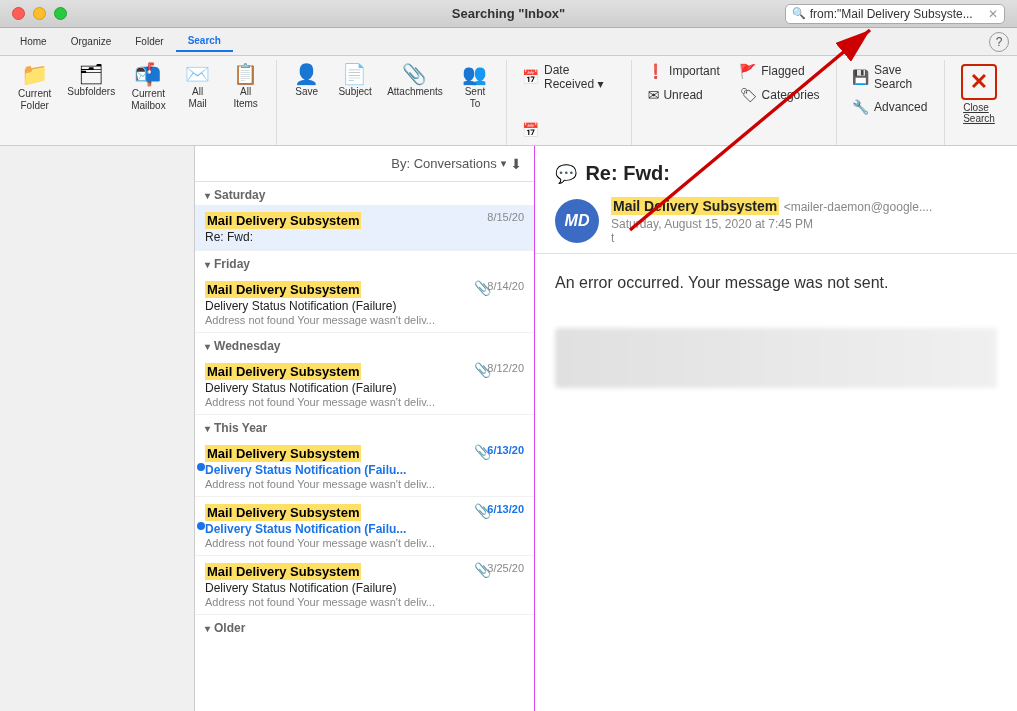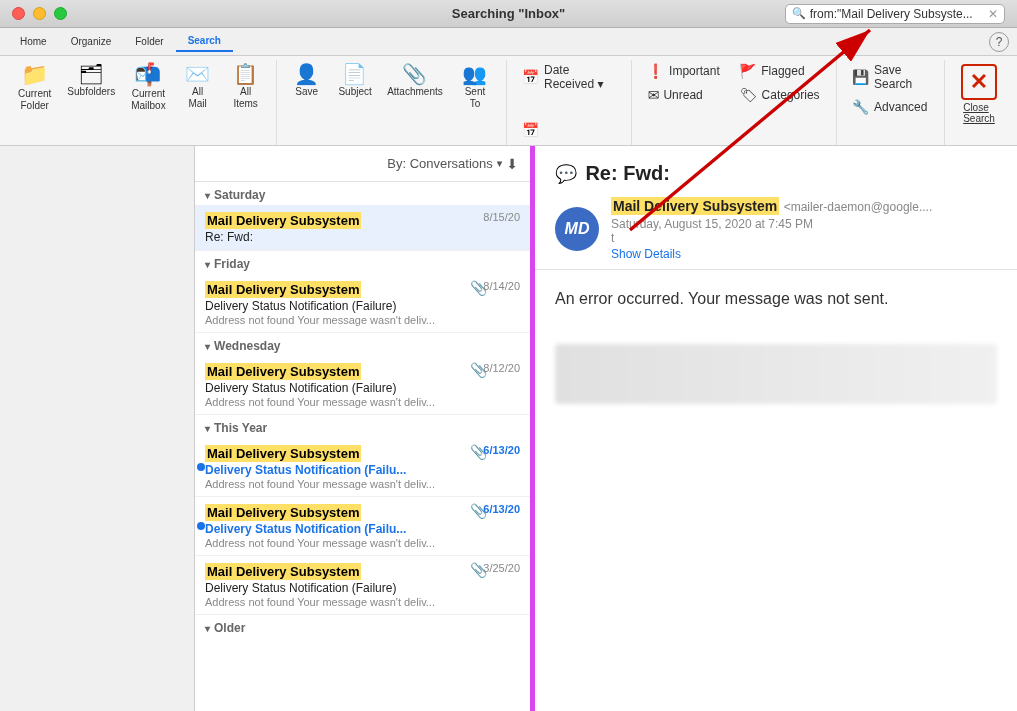--- a/index.html
+++ b/index.html
@@ -140,21 +140,21 @@
       width: 195px;
       background: #f0f0f0;
       border-right: 1px solid #ccc;
       flex-shrink: 0;
     }
 
     
     .email-list {
       width: 340px;
       background: white;
-      border-right: 5px solid #d946ef;
+      border-right: 1px solid #d946ef;
       flex-shrink: 0;
       display: flex;
       flex-direction: column;
     }
     .email-list-header {
       height: 36px;
       display: flex;
       align-items: center;
       justify-content: flex-end;
       padding: 0 12px;
@@ -461,21 +461,20 @@
         <div class="avatar-circle">MD</div>
         <div class="detail-sender-info">
           <div>
             <span class="detail-sender-name highlight-yellow">Mail Delivery Subsystem</span>
             <span class="detail-sender-email">&lt;mailer-daemon@google....</span>
           </div>
           <div class="detail-date">Saturday, August 15, 2020 at 7:45 PM</div>
           <div style="font-size:12px; color:#888;">
             <span>t</span>
           </div>
-          <div class="show-details">Show Details</div>
         </div>
       </div>
     </div>
     <div class="detail-body">
       <span>An error occurred. Your message was not sent.</span>
     </div>
     <div class="blurred-content"></div>
   </div>
 
 </div>

